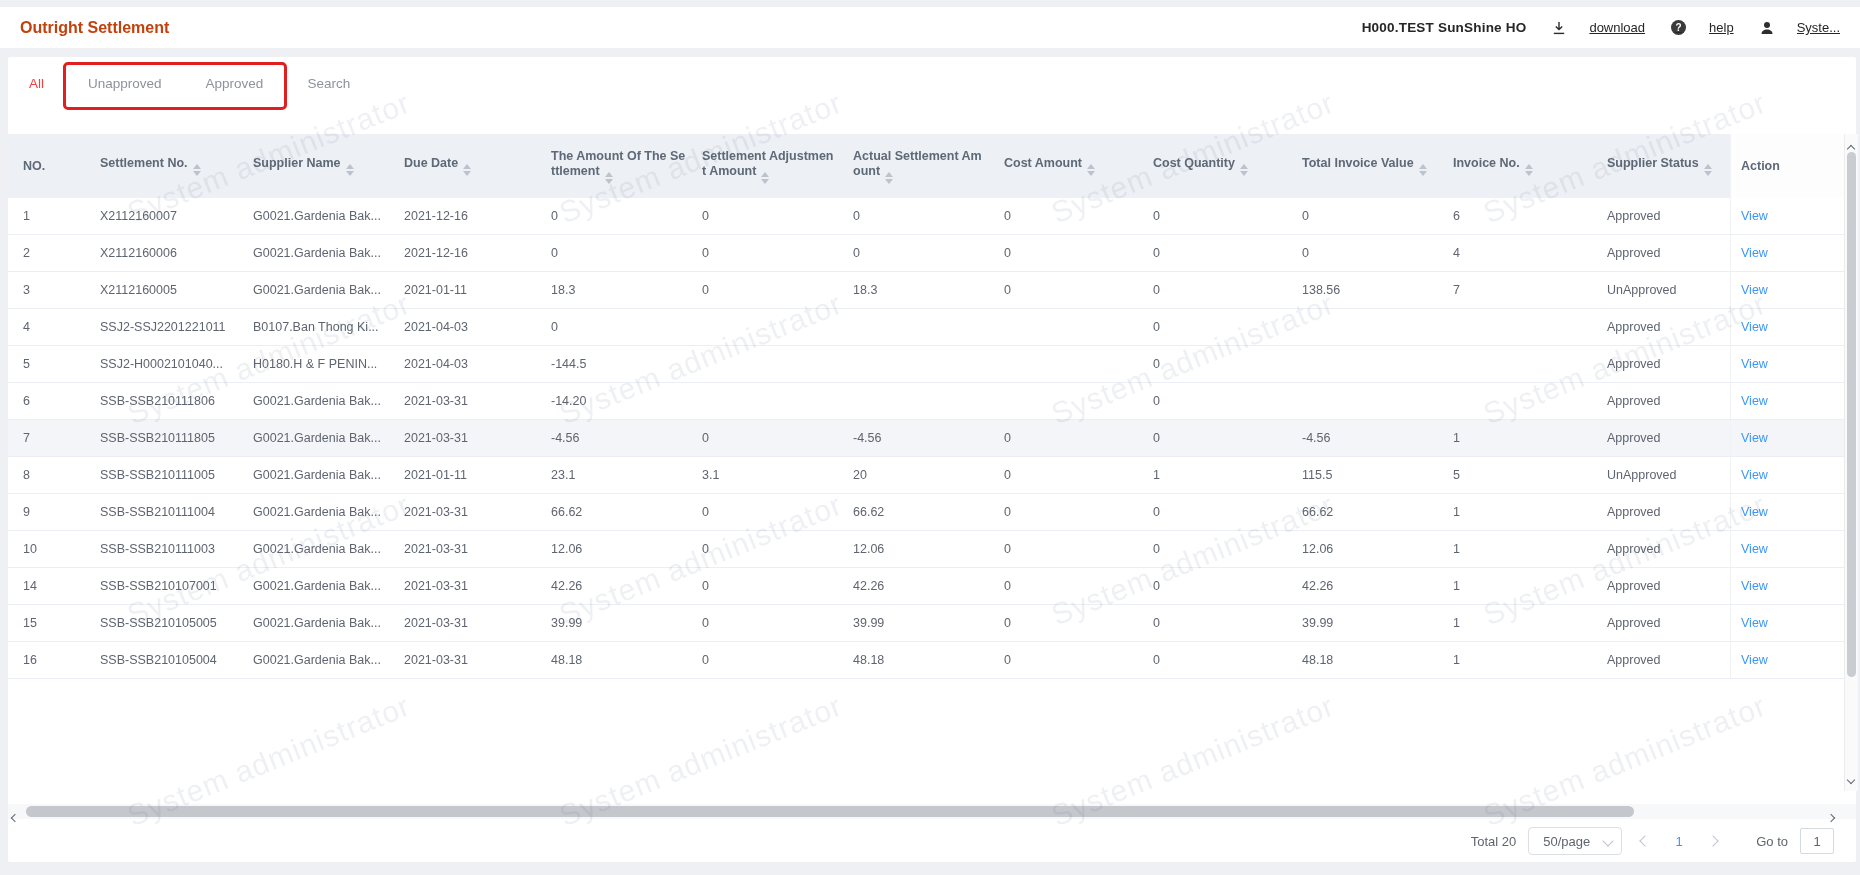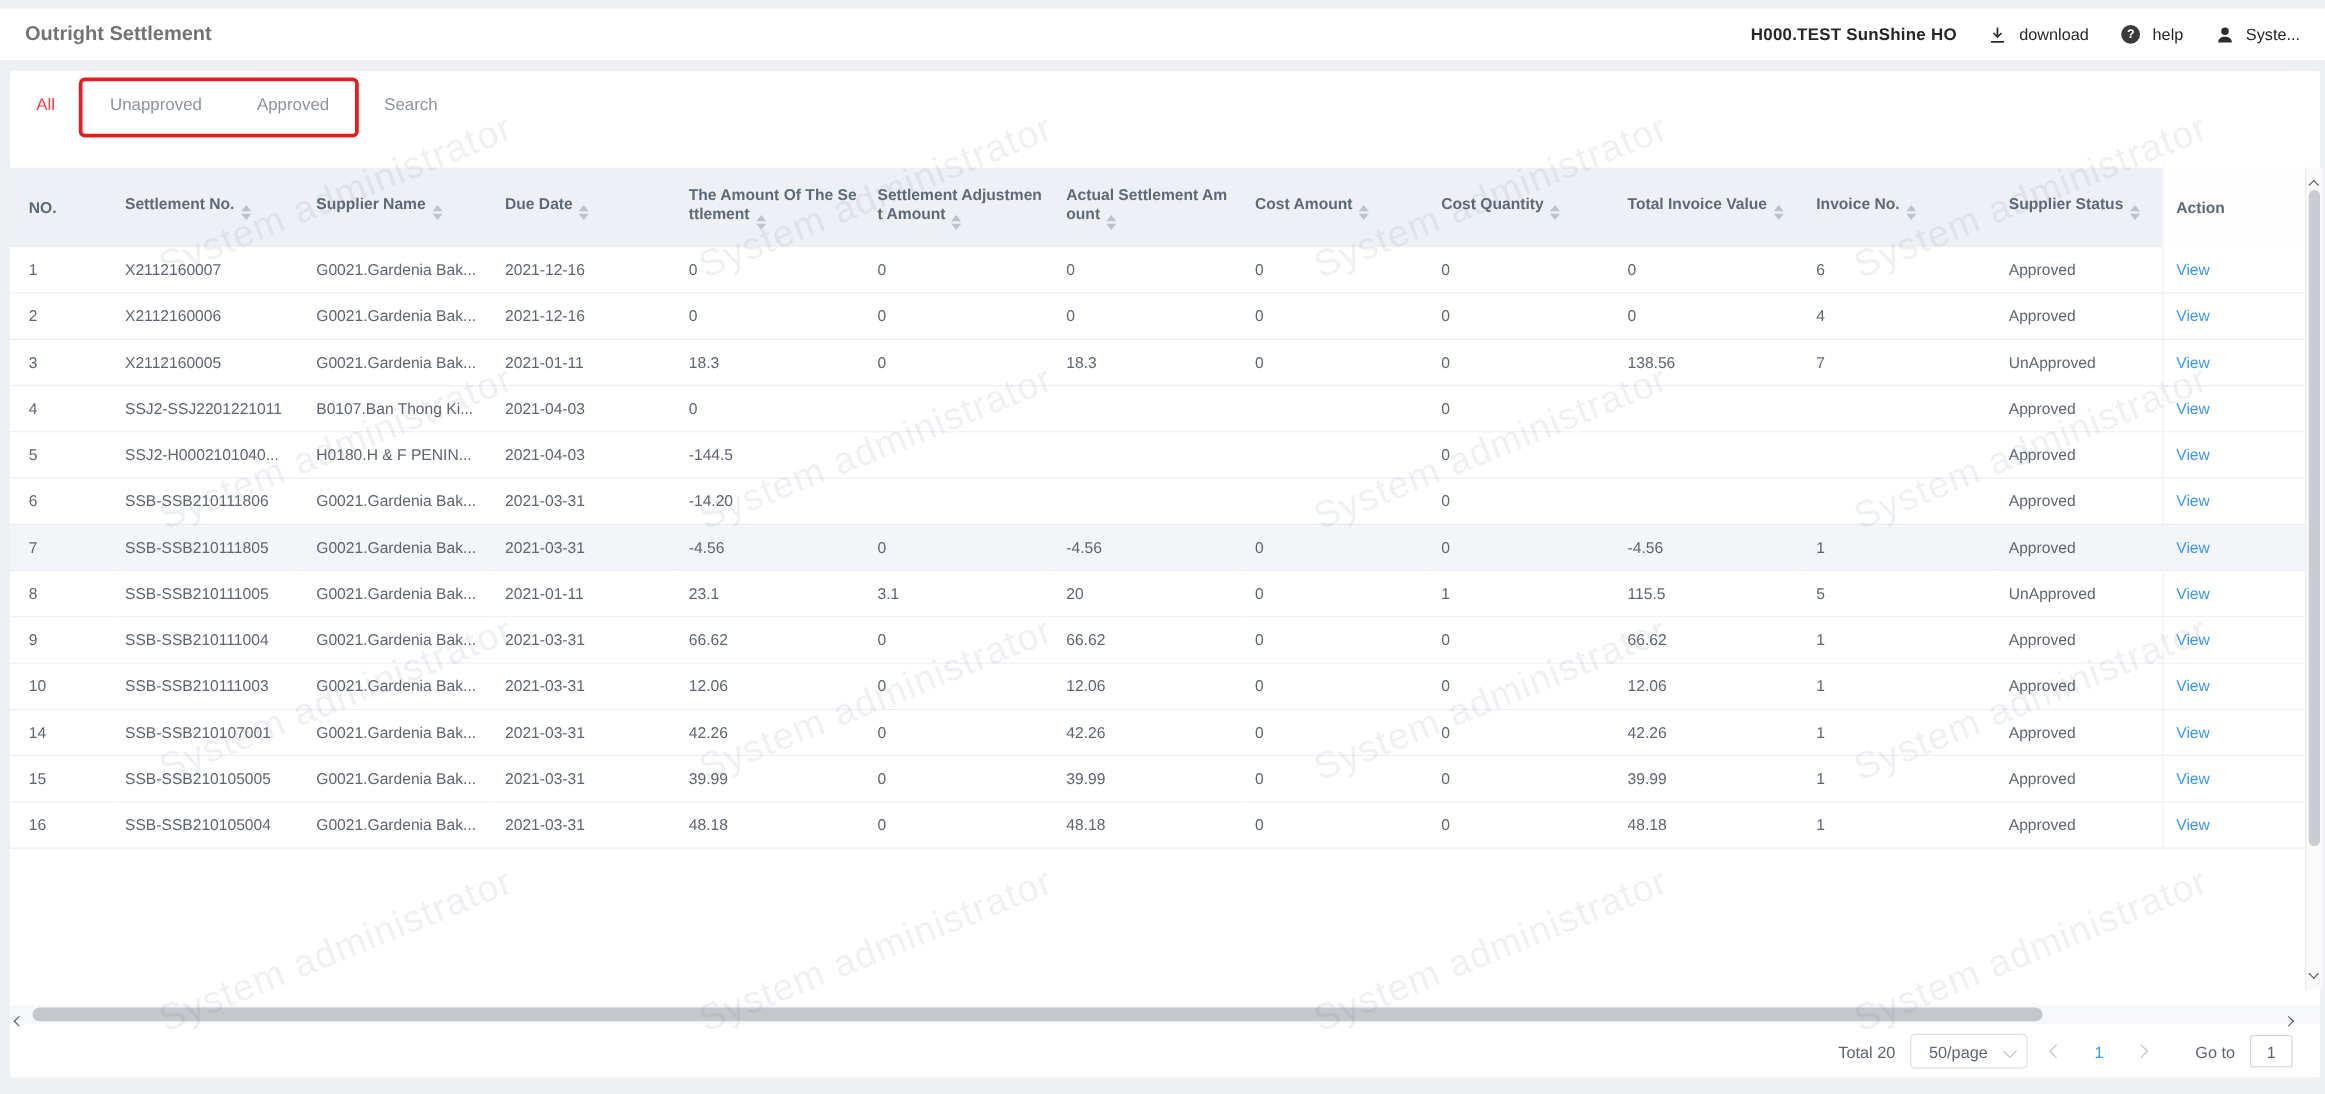--- a/index.html
+++ b/index.html
@@ -2,24 +2,24 @@
 <html><head>
 <meta charset="utf-8">
 <style>
   html,body{margin:0;padding:0;background:#eef0f3;}
   .screen{position:relative;width:1860px;height:875px;background:#eef0f3;
     font-family:"Liberation Sans","DejaVu Sans",sans-serif;overflow:hidden;color:#5f6570;}
 
   
   .topbar{position:absolute;top:7px;left:0;width:1860px;height:41px;background:#fff;
     display:flex;align-items:center;justify-content:space-between;padding:0 20px;box-sizing:border-box;}
-  .page-title{font-size:16px;font-weight:bold;color:#737373;}
+  .page-title{font-size:16px;font-weight:bold;color:#c2410c;}
   .topbar-right{display:flex;align-items:flex-start;gap:26px;font-size:13px;color:#262626;}
   .store{font-weight:bold;font-size:13.5px;letter-spacing:.2px;}
-  .link-item{display:flex;align-items:center;gap:10px;cursor:pointer;}
+  .link-item{display:flex;align-items:center;gap:23px;cursor:pointer;text-decoration:underline;}
   .link-item svg{display:block;}
   .qicon{width:15px;height:15px;border-radius:50%;background:#3a3a3a;color:#fff;display:inline-flex;
     align-items:center;justify-content:center;font-size:10px;font-weight:bold;}
   .qicon::before{content:"?";}
   .user-label{max-width:52px;overflow:hidden;white-space:nowrap;}
 
   
   .card{position:absolute;top:57px;left:8px;width:1848px;height:805px;background:#fff;border-radius:2px;}
 
   

